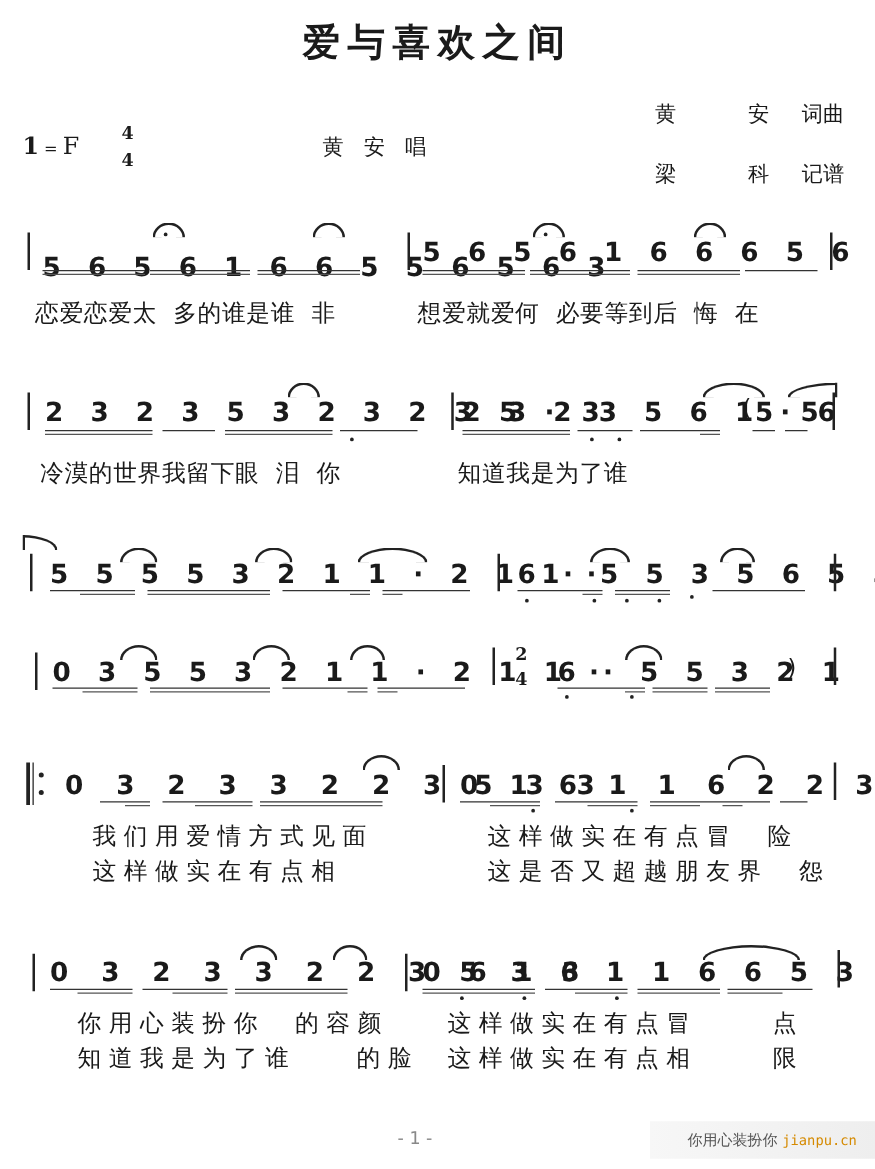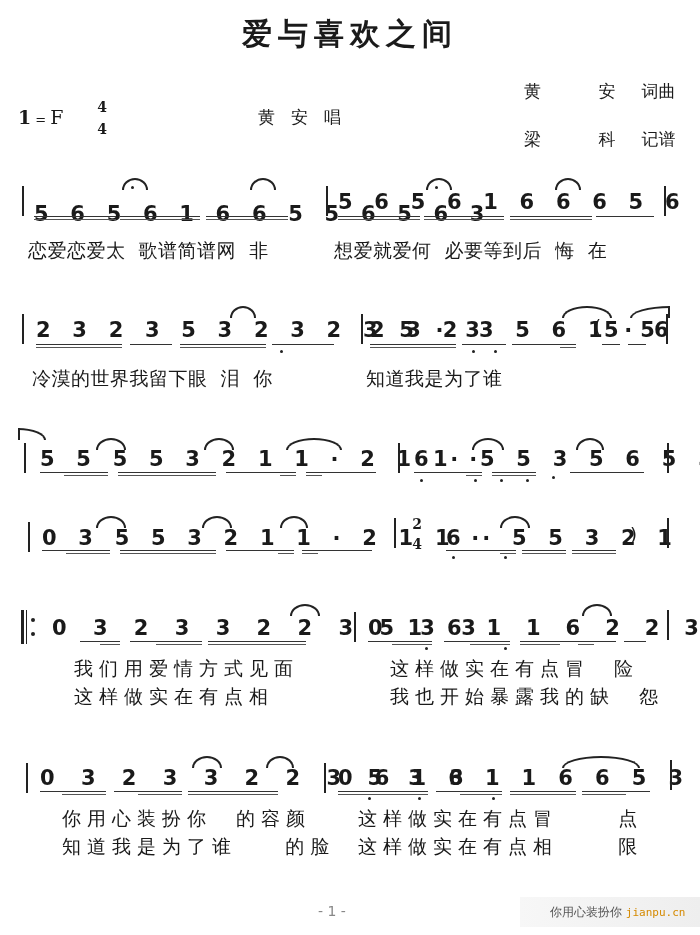--- a/index.html
+++ b/index.html
@@ -55,21 +55,21 @@
   <div class="notes" style="left:34px;top:202px">5 6 5 6 1 6 6 5 5 6 5 6 3</div>
   <div class="arc" style="left:122px;top:178px;width:26px"></div>
   <div class="dot" style="left:131px;top:186px"></div>
   <div class="arc" style="left:250px;top:178px;width:26px"></div>
   <div class="ul" style="left:34px;top:216px;width:82px"></div>
   <div class="ul2" style="left:34px;top:219px;width:82px"></div>
   <div class="ul" style="left:120px;top:216px;width:80px"></div>
   <div class="ul2" style="left:120px;top:219px;width:80px"></div>
   <div class="ul" style="left:206px;top:216px;width:82px"></div>
   <div class="ul2" style="left:206px;top:219px;width:82px"></div>
-  <div class="lyric" style="left:28px;top:238px">恋爱恋爱太  歌谱简谱网  非</div>
+  <div class="lyric" style="left:28px;top:238px">恋爱恋爱太  多的谁是谁  非</div>
 
   <div class="bar" style="left:326px;top:186px;height:30px"></div>
   <div class="notes" style="left:338px;top:190px">5 6 5 6 1 6 6 6 5 6 5 6 3 · 3</div>
   <div class="arc" style="left:426px;top:178px;width:26px"></div>
   <div class="dot" style="left:435px;top:186px"></div>
   <div class="arc" style="left:555px;top:178px;width:26px"></div>
   <div class="ul" style="left:338px;top:216px;width:82px"></div>
   <div class="ul2" style="left:338px;top:219px;width:82px"></div>
   <div class="ul" style="left:424px;top:216px;width:80px"></div>
   <div class="ul2" style="left:424px;top:219px;width:80px"></div>
@@ -202,21 +202,21 @@
   <div class="ul2" style="left:392px;top:644px;width:40px"></div>
   <div class="ul" style="left:444px;top:641px;width:66px"></div>
   <div class="ul2" style="left:470px;top:644px;width:40px"></div>
   <div class="ul" style="left:520px;top:641px;width:96px"></div>
   <div class="ul2" style="left:520px;top:644px;width:40px"></div>
   <div class="ul2" style="left:578px;top:644px;width:16px"></div>
   <div class="ul" style="left:624px;top:641px;width:22px"></div>
   <div class="dot" style="left:425px;top:647px"></div>
   <div class="dot" style="left:504px;top:647px"></div>
   <div class="lyric wide" style="left:390px;top:656px">这样做实在有点冒  险</div>
-  <div class="lyric wide" style="left:390px;top:684px">我也开始暴露我的缺  怨</div>
+  <div class="lyric wide" style="left:390px;top:684px">这是否又超越朋友界  怨</div>
   <div class="bar" style="left:667px;top:610px;height:30px"></div>
 </div>
 
 <div>
   <div class="bar" style="left:26px;top:763px;height:30px"></div>
   <div class="notes" style="left:40px;top:766px;letter-spacing:9.5px">0 3 2 3 3 2 2 3 5 3 3</div>
   <div class="arc" style="left:192px;top:756px;width:30px"></div>
   <div class="arc" style="left:266px;top:756px;width:28px"></div>
   <div class="ul" style="left:40px;top:791px;width:66px"></div>
   <div class="ul2" style="left:62px;top:794px;width:44px"></div>

